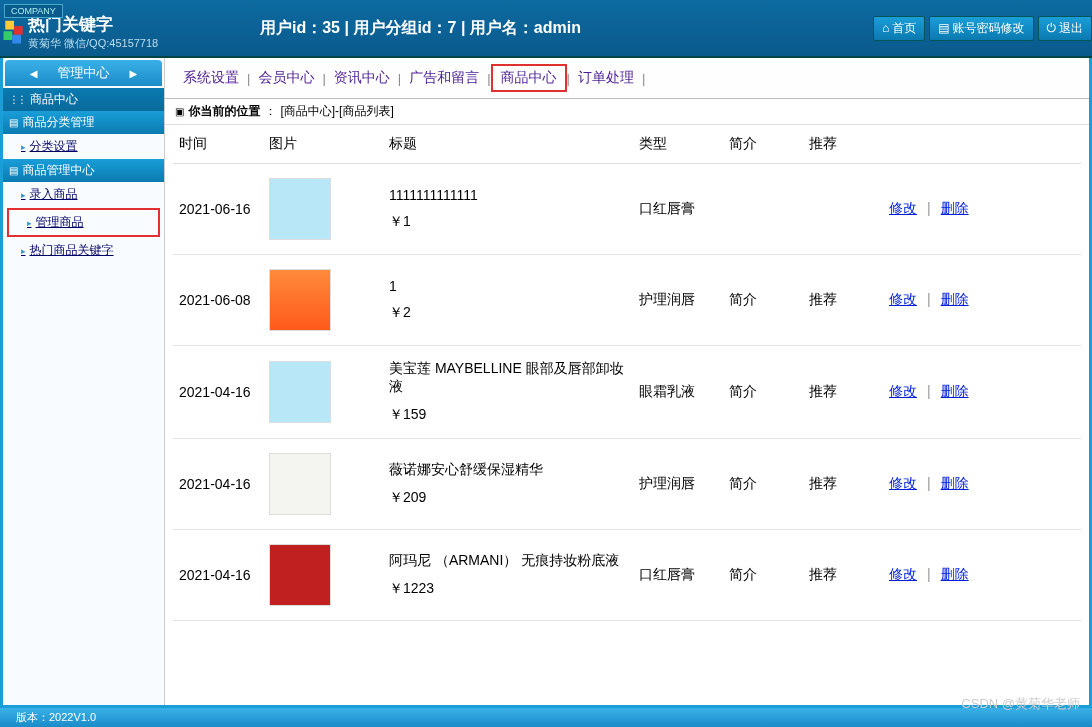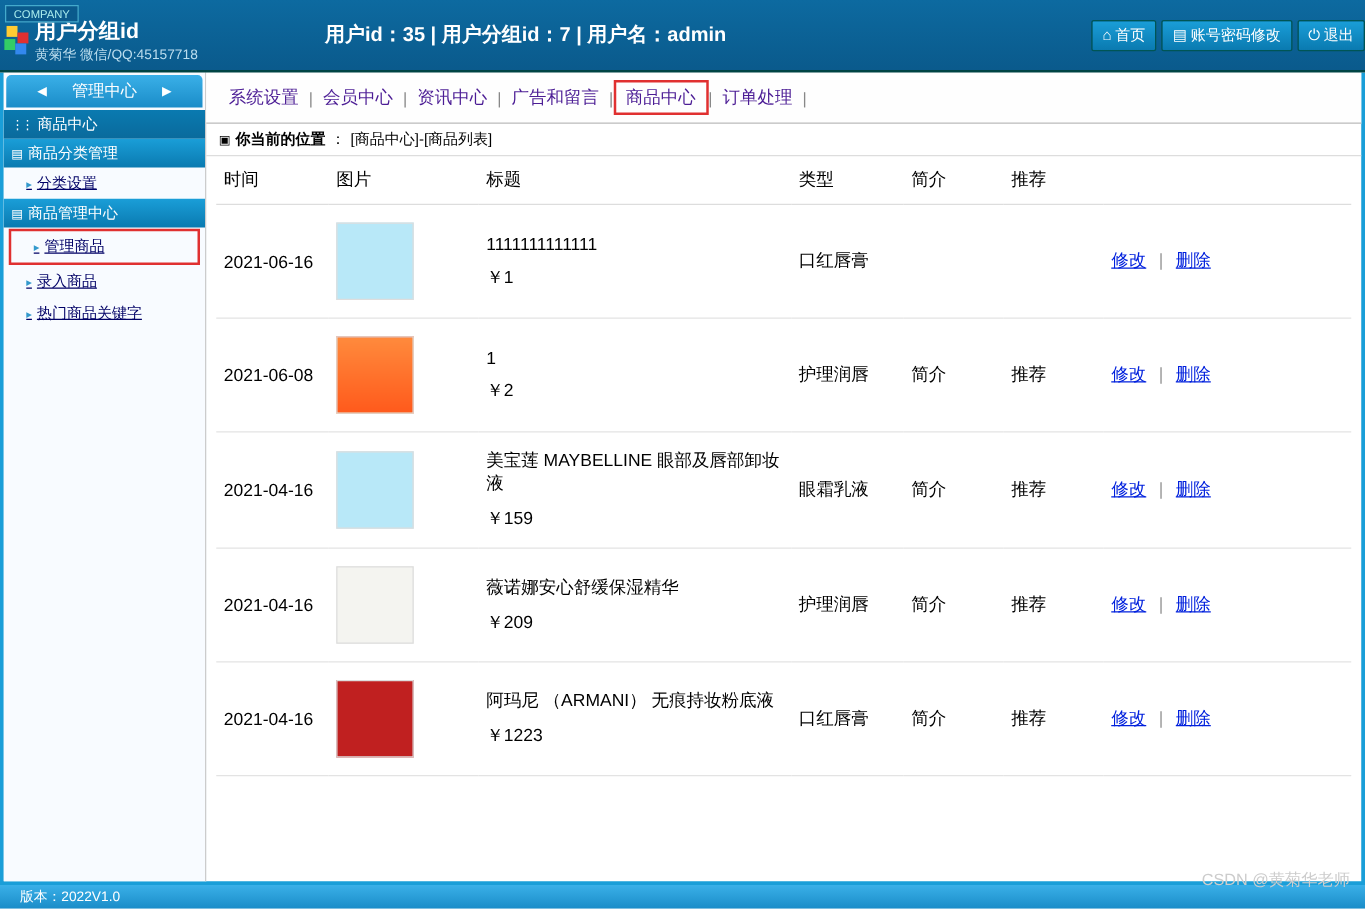--- a/index.html
+++ b/index.html
@@ -68,21 +68,21 @@
 <div style="background:#0a5a8c;height:0;"></div>
 <div class="header">
   <div style="position:absolute;top:2px;left:4px;"><span class="company-tag">COMPANY</span></div>
   <svg class="logo-svg" viewBox="0 0 32 32" style="margin-top:10px;">
       <rect x="6" y="2" width="10" height="10" fill="#ffcc33"></rect>
       <rect x="16" y="8" width="10" height="10" fill="#e03030"></rect>
       <rect x="4" y="14" width="10" height="10" fill="#33cc66"></rect>
       <rect x="14" y="18" width="10" height="10" fill="#3388ee"></rect>
     </svg>
   <div class="title-block" style="margin-top:8px;">
-    <h1>用户分组id</h1>
+    <h1>热门关键字</h1>
     <div class="sub">黄菊华 微信/QQ:45157718</div>
   </div>
   <div class="user-info">用户id：35 | 用户分组id：7 | 用户名：admin</div>
   <div class="header-right">
     <button class="hbtn">
         <span>⌂</span>
         <span>首页</span>
       </button>
     <button class="hbtn">
         <span>▤</span>
@@ -102,22 +102,22 @@
       <span>管理中心</span>
       <span class="arrow">▶</span>
     </div>
     <div class="side-sub">
         <span>商品中心</span>
       </div>
     <div id="side-sections">
         <div class="side-section-h">商品分类管理</div>
         <div class="side-link">分类设置</div>
         <div class="side-section-h">商品管理中心</div>
+        <div class="side-link">录入商品</div>
         <div class="side-link boxed">管理商品</div>
-        <div class="side-link">录入商品</div>
         <div class="side-link">热门商品关键字</div>
       </div>
   </div>
 
   <div class="content">
     <div class="tabs" id="tabs">
         <a>系统设置</a>
         <span class="sep"> | </span>
         <a>会员中心</a>
         <span class="sep"> | </span>

